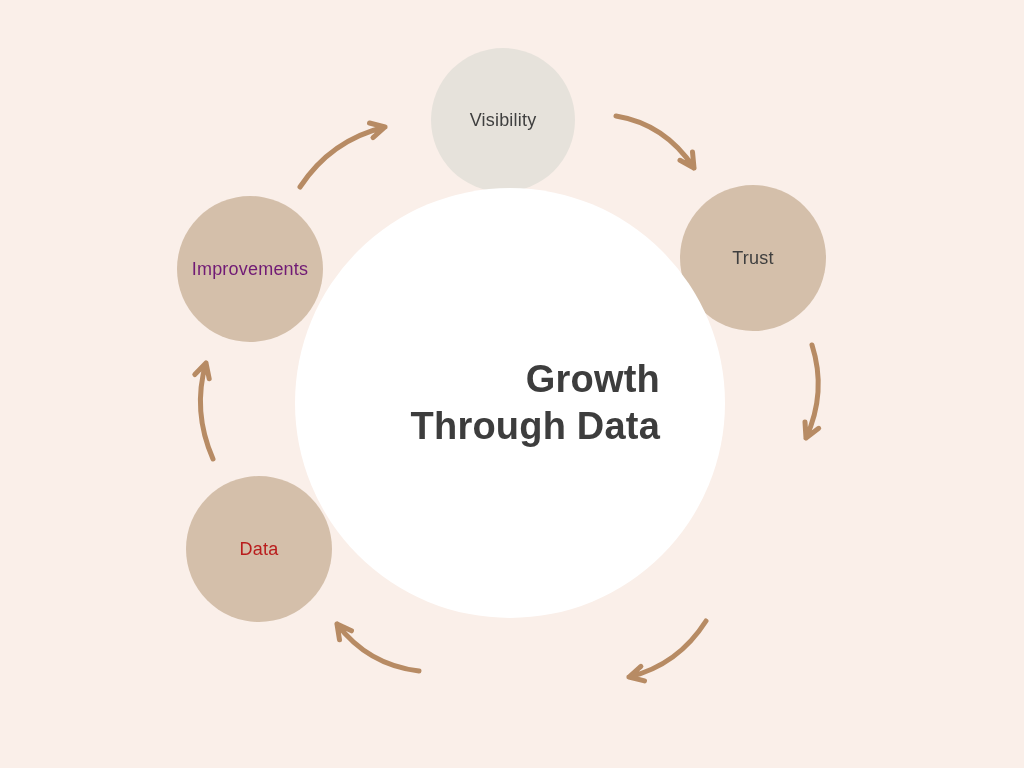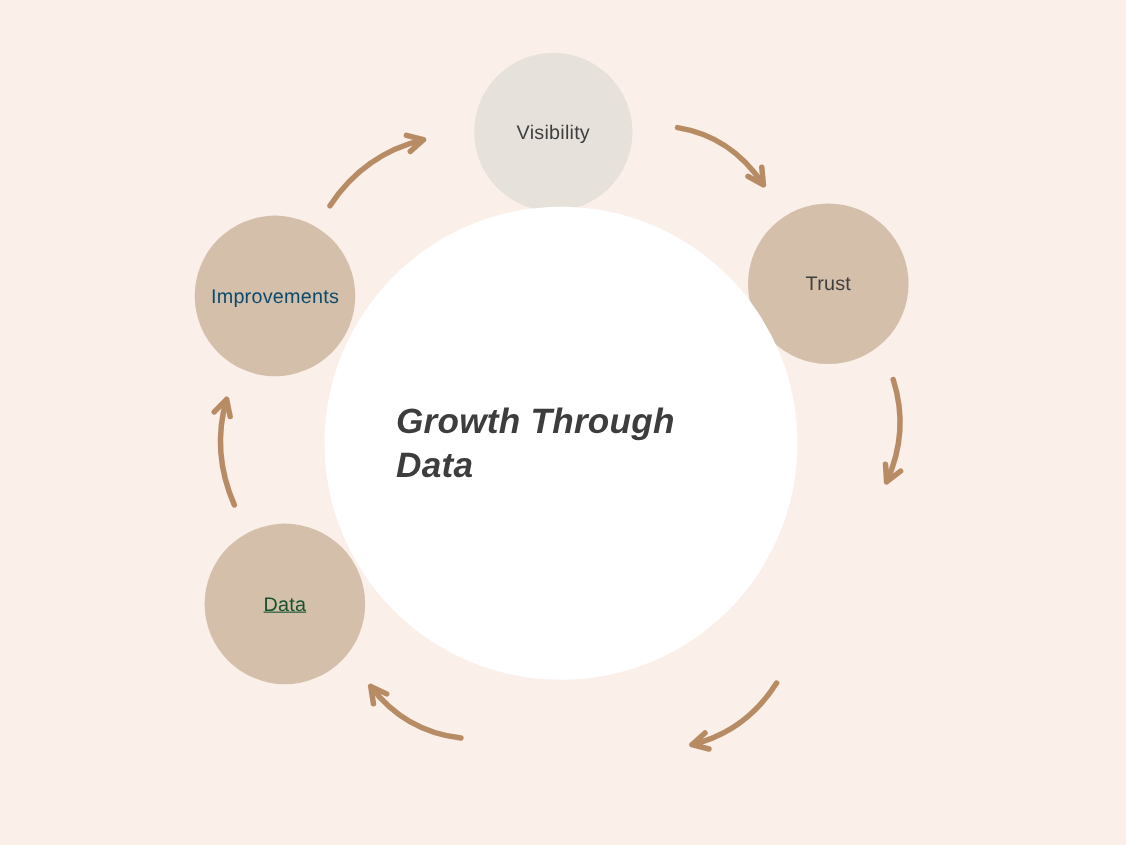--- a/index.html
+++ b/index.html
@@ -15,26 +15,25 @@
     left: 295px; top: 188px;
     width: 430px; height: 430px;
     border-radius: 50%;
     display: flex;
     align-items: center;
     justify-content: center;
     z-index: 3;
   }
   .center-title {
     max-width: 300px;
-    font-size: 32px;
+    font-size: 38px;
     font-weight: bold;
     line-height: 1.25;
-    text-align: left;
+    text-align: right;
     letter-spacing: 0.2px;
-    font-style: italic;
   }
   .node {
     position: absolute;
     border-radius: 50%;
     display: flex;
     align-items: center;
     justify-content: center;
     z-index: 2;
   }
   .node span {
@@ -64,25 +63,25 @@
   <div class="node node-visibility" style="background-color: rgb(230, 226, 219); color: rgb(63, 63, 63);">
     <span>Visibility</span>
   </div>
 
   <div class="node node-trust" style="background-color: rgb(212, 191, 170); color: rgb(63, 63, 63);">
     <span>Trust</span>
   </div>
 
 
 
-  <div class="node node-data" style="background-color: rgb(212, 191, 170); color: #14532d; text-decoration: underline;">
+  <div class="node node-data" style="background-color: rgb(212, 191, 170); color: #b91c1c;">
     <span>Data</span>
   </div>
 
-  <div class="node node-improvements" style="background-color: rgb(212, 191, 170); color: #0c4a6e;">
+  <div class="node node-improvements" style="background-color: rgb(212, 191, 170); color: #701a75;">
     <span>Improvements</span>
   </div>
 
   <div class="center-circle" style="background-color: rgb(255, 255, 255);">
     <div class="center-title" style="color: rgb(61, 61, 61);">Growth Through Data</div>
   </div>
 
   <svg class="arrows-layer" viewBox="0 0 1024 768" xmlns="http://www.w3.org/2000/svg">
     <g fill="none" stroke-width="5" stroke-linecap="round" stroke-linejoin="round" stroke="#b78b64">
       <path d="M 300 187 Q 331 140 385 127 M 369.5 123 L 385 127 L 373 137.6"></path>

